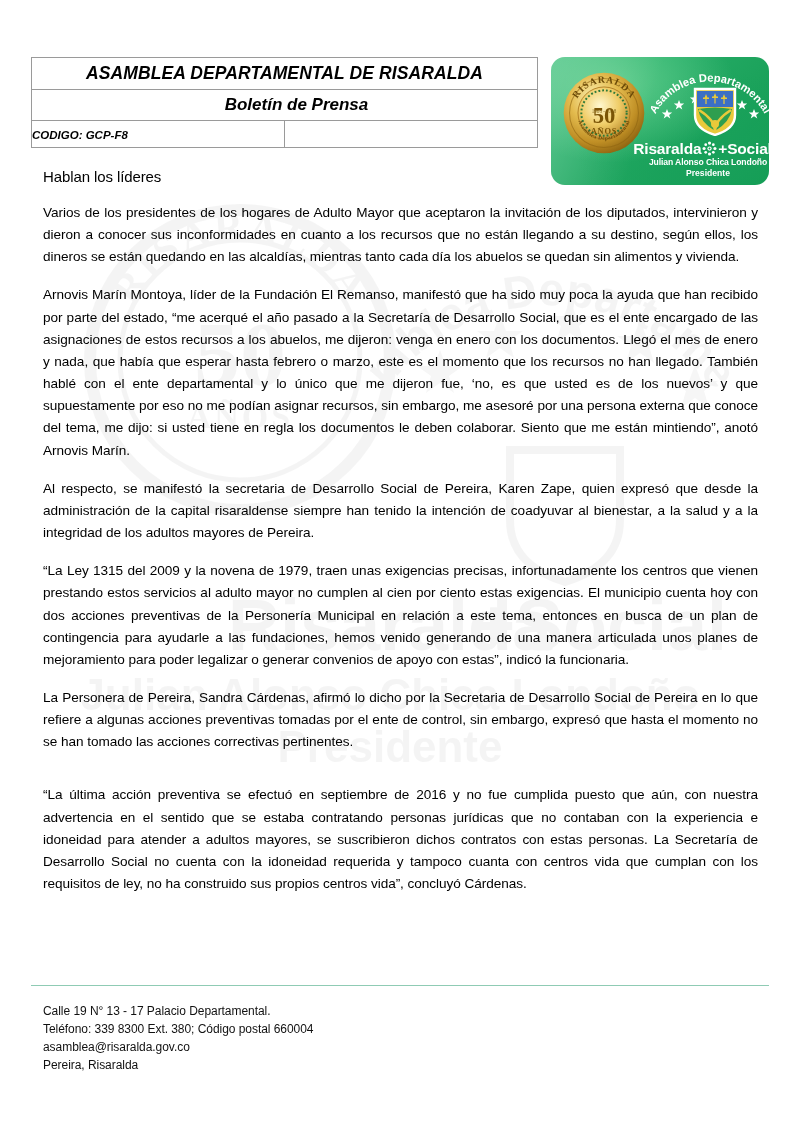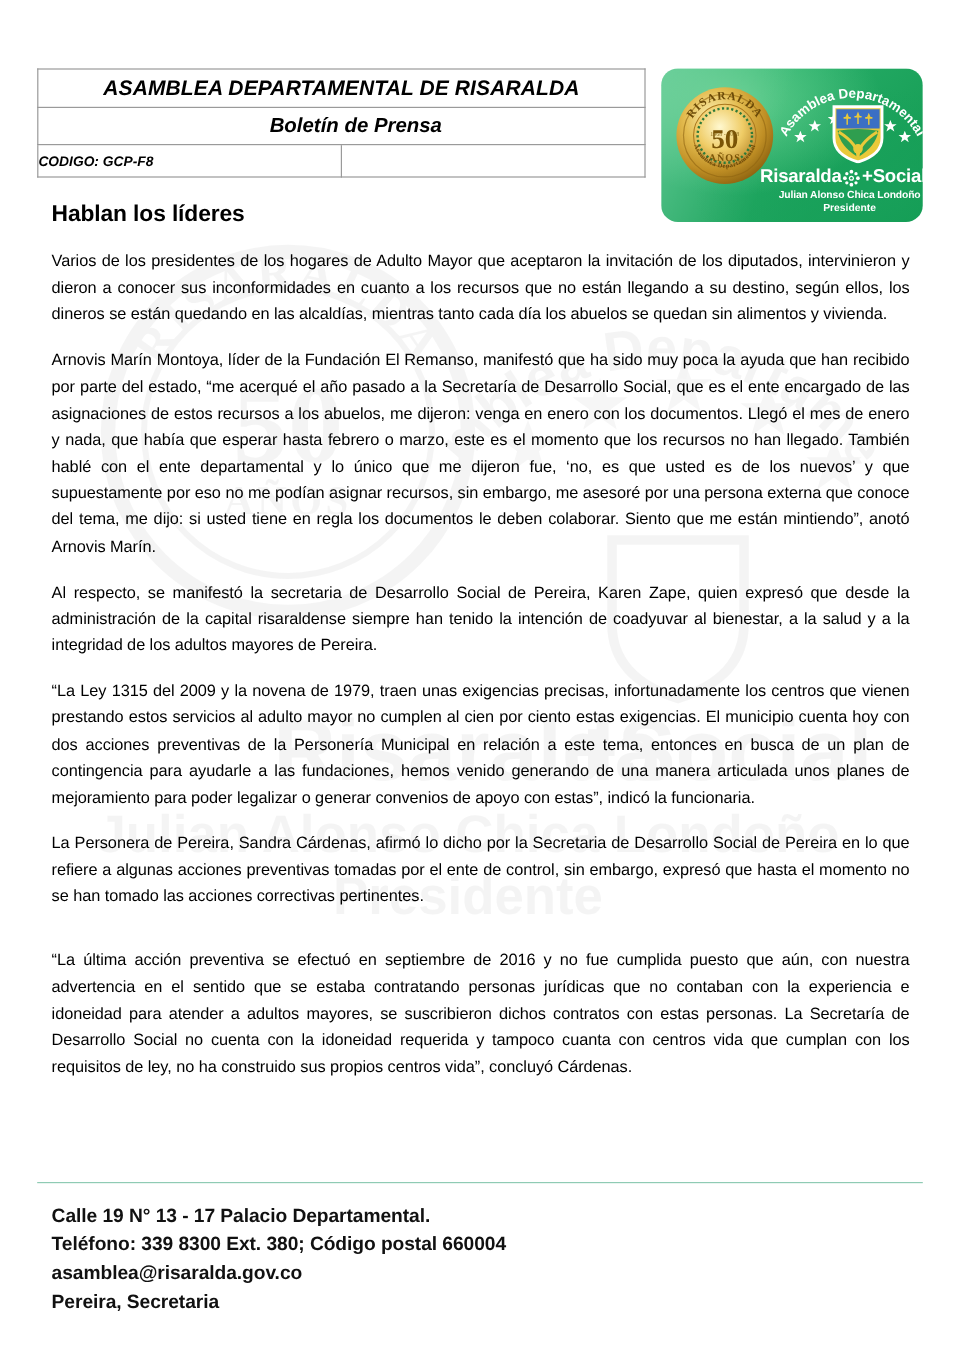--- a/index.html
+++ b/index.html
@@ -198,22 +198,22 @@
 
   
   .content {
     position: absolute;
     left: 43px;
     top: 168px;
     width: 715px;
     z-index: 2;
   }
   .section-heading {
-    font-size: 19px;
-    font-weight: bold;
+    font-size: 15px;
+    font-weight: normal;
     color: #000;
     margin: 0 0 17px 0;
     letter-spacing: -0.1px;
   }
   p.para {
     margin: 0 0 16px 0;
     font-size: 13.6px;
     line-height: 1.63;
     text-align: justify;
     color: #000;
@@ -232,22 +232,22 @@
     z-index: 2;
   }
   .footer {
     position: absolute;
     left: 43px;
     top: 1002px;
     width: 500px;
     z-index: 2;
   }
   .footer-line {
-    font-size: 16px;
-    font-weight: bold;
+    font-size: 12px;
+    font-weight: normal;
     line-height: 1.5;
     color: #111;
     letter-spacing: -0.05px;
   }
 </style>
 </head>
 <body>
 
 <div class="page">
 
@@ -401,16 +401,16 @@
     <p class="para">“La Ley 1315 del 2009 y la novena de 1979, traen unas exigencias precisas, infortunadamente los centros que vienen prestando estos servicios al adulto mayor no cumplen al cien por ciento estas exigencias. El municipio cuenta hoy con dos acciones preventivas de la Personería Municipal en relación a este tema, entonces en busca de un plan de contingencia para ayudarle a las fundaciones, hemos venido generando de una manera articulada unos planes de mejoramiento para poder legalizar o generar convenios de apoyo con estas”, indicó la funcionaria.</p>
     <p class="para">La Personera de Pereira, Sandra Cárdenas, afirmó lo dicho por la Secretaria de Desarrollo Social de Pereira en lo que refiere a algunas acciones preventivas tomadas por el ente de control, sin embargo, expresó que hasta el momento no se han tomado las acciones correctivas pertinentes.</p>
     <p class="para">“La última acción preventiva se efectuó en septiembre de 2016 y no fue cumplida puesto que aún, con nuestra advertencia en el sentido que se estaba contratando personas jurídicas que no contaban con la experiencia e idoneidad para atender a adultos mayores, se suscribieron dichos contratos con estas personas. La Secretaría de Desarrollo Social no cuenta con la idoneidad requerida y tampoco cuanta con centros vida que cumplan con los requisitos de ley, no ha construido sus propios centros vida”, concluyó Cárdenas.</p>
   </div>
 
   <div class="footer-rule"></div>
   <div class="footer">
     <div class="footer-line">Calle 19 N° 13 - 17 Palacio Departamental.</div>
     <div class="footer-line">Teléfono: 339 8300 Ext. 380; Código postal 660004</div>
     <div class="footer-line">asamblea@risaralda.gov.co</div>
-    <div class="footer-line">Pereira, Secretaria</div>
+    <div class="footer-line">Pereira, Risaralda</div>
   </div>
 
 </div>
 
 </body></html>

